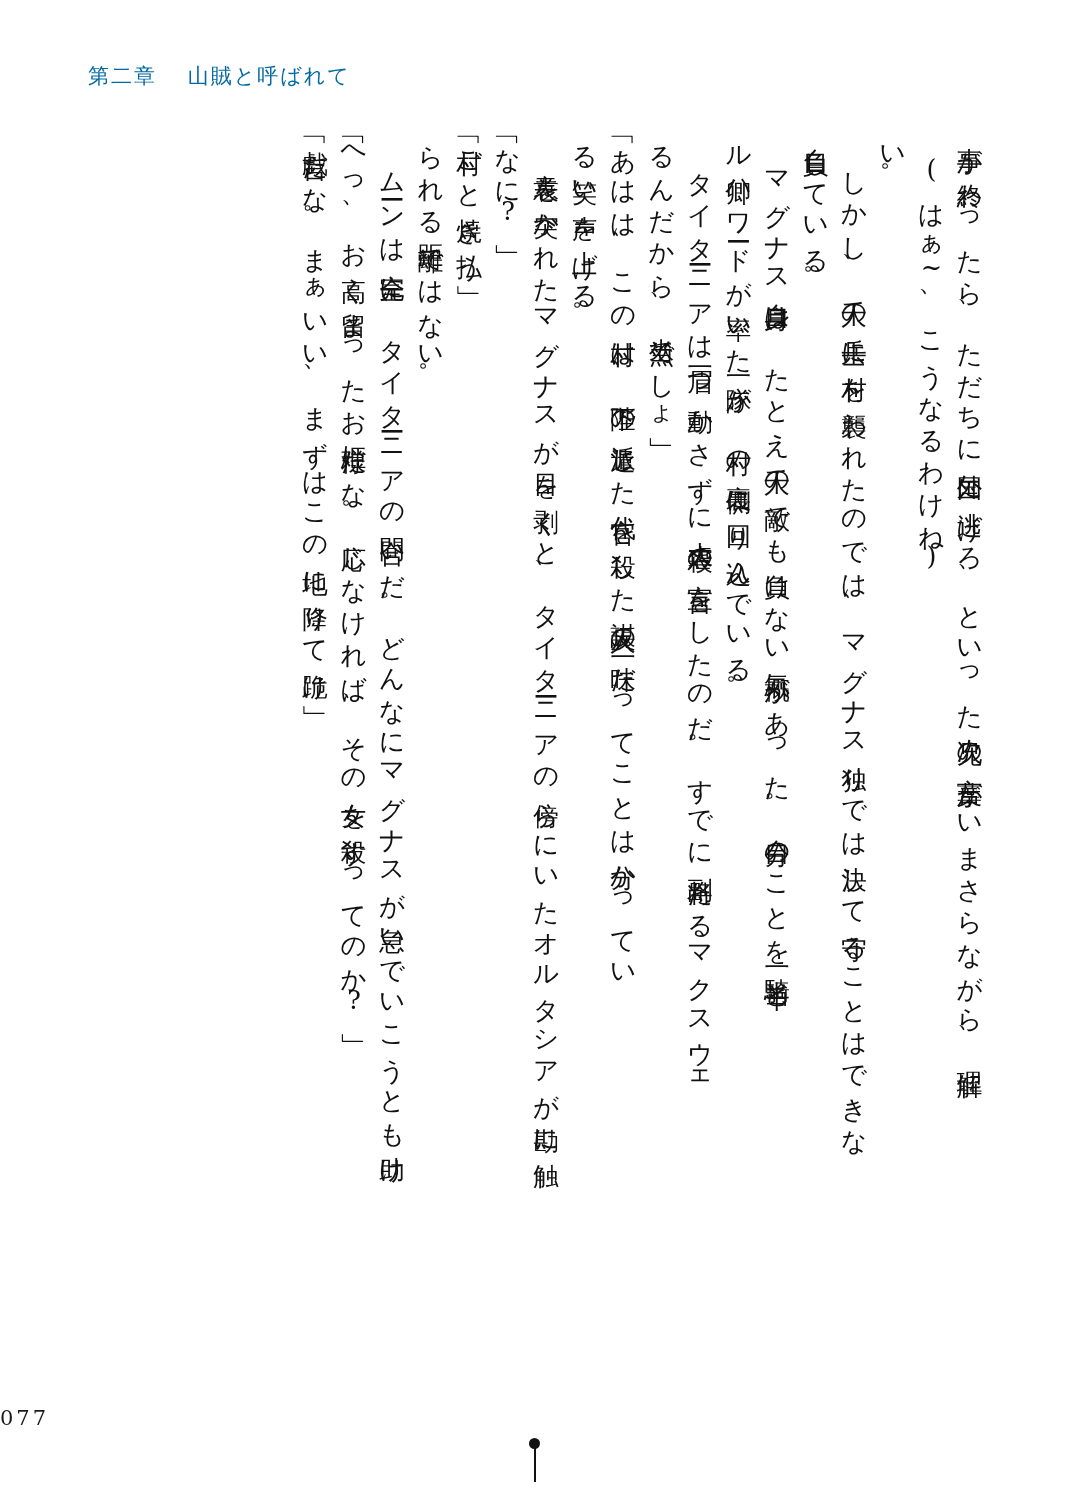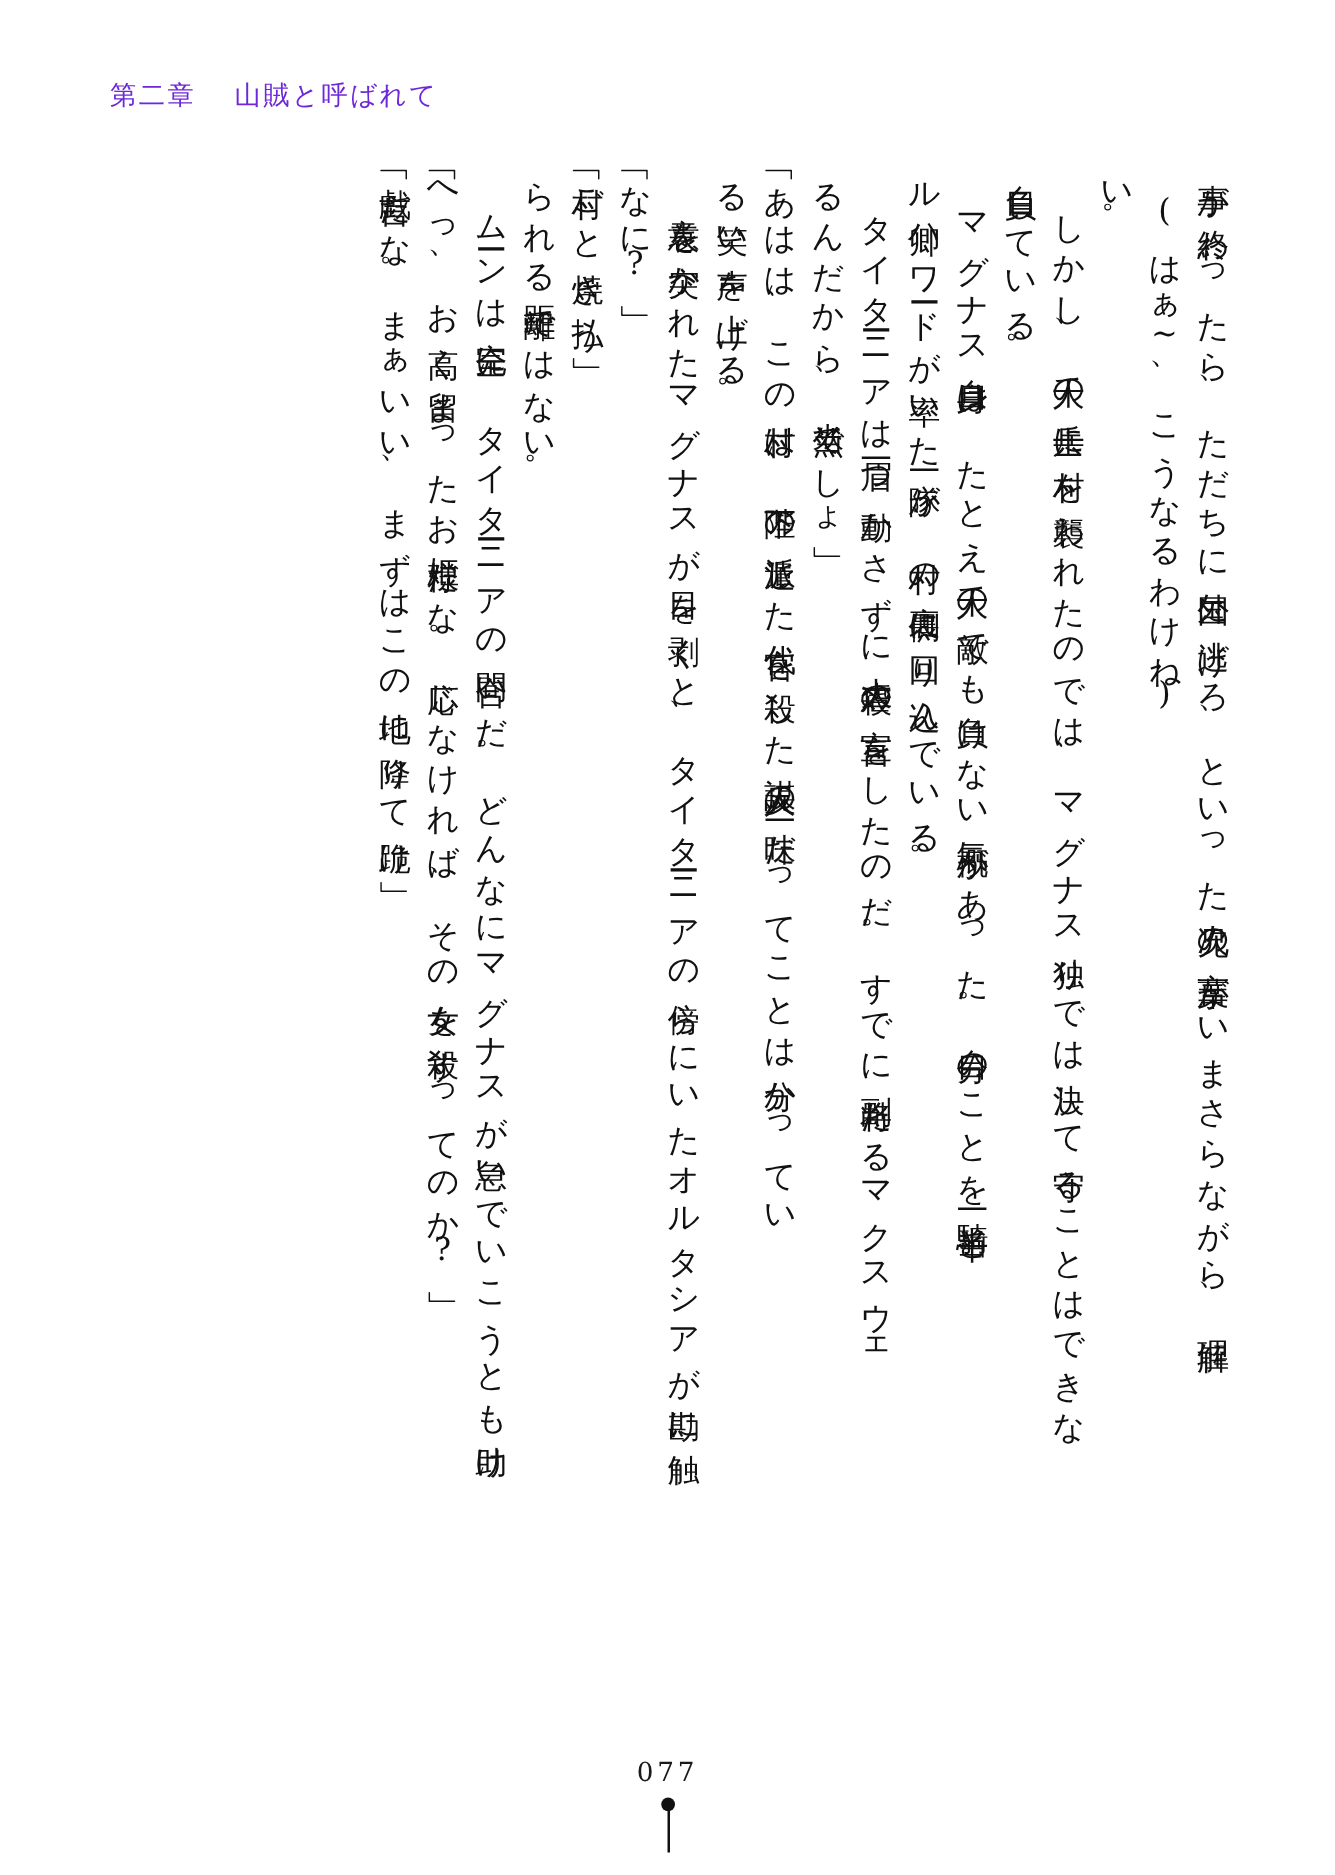--- a/index.html
+++ b/index.html
@@ -16,21 +16,21 @@
     font-family: "DejaVu Serif", "Liberation Serif", serif;
     color: #111111;
   }
   
   .running-header {
     position: absolute;
     top: 62px;
     left: 88px;
     font-size: 21px;
     letter-spacing: 2px;
-    color: #6d28d9;
+    color: #0369a1;
     white-space: nowrap;
   }
   .running-header .chap-num {
     margin-right: 22px;
   }
   
   .body-area {
     position: absolute;
     top: 128px;
     right: 86px;
@@ -53,21 +53,20 @@
   }
   
   .tcol.indent {
     padding-top: 26px;
   }
   .page-number {
     position: absolute;
     left: 0;
     right: 0;
     bottom: 70px;
-    text-align: center;
     font-size: 21px;
     letter-spacing: 3px;
     color: #1a1a1a;
   }
   .footer-mark {
     position: absolute;
     left: 50%;
     bottom: 18px;
     transform: translateX(-50%);
     width: 10px;

